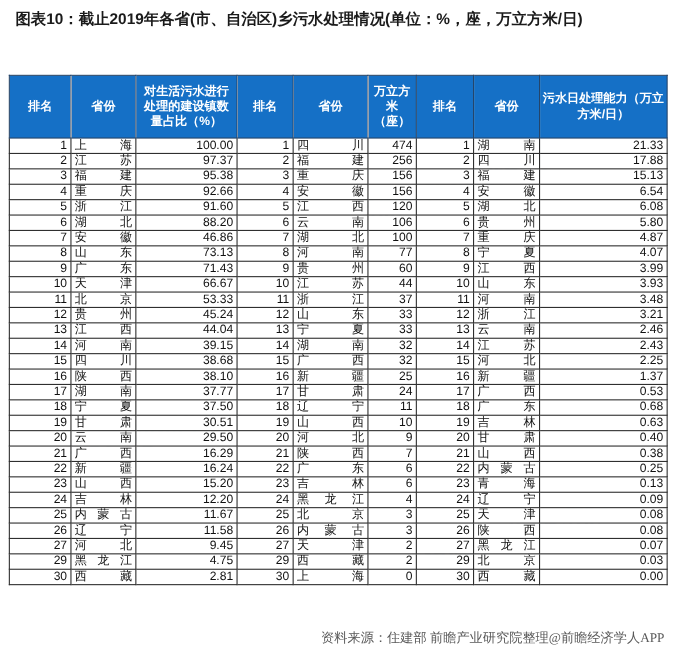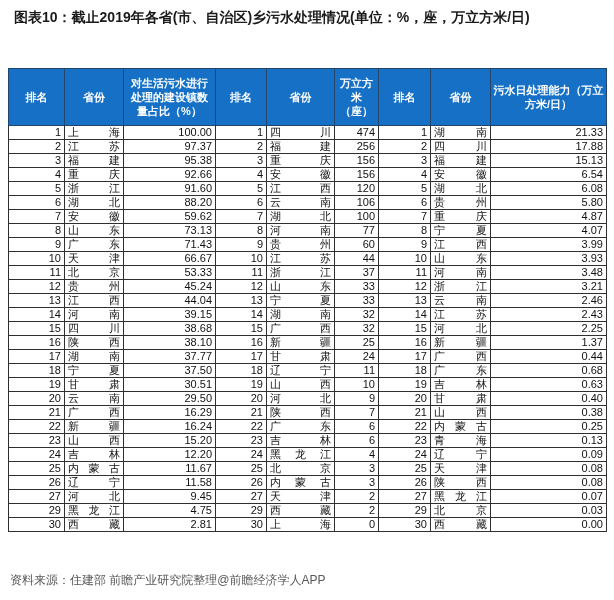--- a/index.html
+++ b/index.html
@@ -60,23 +60,24 @@
   td.rank{text-align:right;padding-right:2px;}
   td.prov{text-align:justify;text-align-last:justify;-moz-text-align-last:justify;padding:0 7px;}
   td.val{text-align:right;padding-right:4px;}
   td.hl-y{background:var(--hl-y,#FFFF00);border-top:2px solid #000;border-bottom:2px solid #000;}
   td.hl-g{background:var(--hl-g,#92D050);border-top:2px solid #000;border-bottom:2px solid #000;}
   td.hl-b{background:var(--hl-b,#CEE0F2);}
   .footer{
     position:absolute;
     left:10px;right:10px;bottom:11px;
     display:flex;
-    justify-content:flex-start;
+    justify-content:flex-end;
     font-size:12px;
     color:#595959;
+    font-family:Liberation Serif, serif;
   }
 </style>
 </head>
 <body>
 
 <div class="watermark" style="left:330px;top:150px;">前瞻产业研究院</div>
 <div class="watermark" style="left:40px;top:380px;">前瞻产业研究院</div>
 <div class="watermark" style="left:380px;top:470px;">前瞻产业研究院</div>
 
 <div class="title">图表10：截止2019年各省(市、自治区)乡污水处理情况(单位：%，座，万立方米/日)</div>
@@ -169,21 +170,21 @@
         <td class="rank">6</td>
         <td class="prov">云南</td>
         <td class="val">106</td>
         <td class="rank">6</td>
         <td class="prov">贵州</td>
         <td class="val">5.80</td>
       </tr>
       <tr>
         <td class="rank">7</td>
         <td class="prov">安徽</td>
-        <td class="val">59.62</td>
+        <td class="val">46.86</td>
         <td class="rank">7</td>
         <td class="prov">湖北</td>
         <td class="val">100</td>
         <td class="rank">7</td>
         <td class="prov">重庆</td>
         <td class="val">4.87</td>
       </tr>
       <tr>
         <td class="rank">8</td>
         <td class="prov">山东</td>
@@ -285,21 +286,21 @@
       </tr>
       <tr>
         <td class="rank hl-g">17</td>
         <td class="prov hl-g">湖南</td>
         <td class="val hl-g">37.77</td>
         <td class="rank">17</td>
         <td class="prov">甘肃</td>
         <td class="val">24</td>
         <td class="rank">17</td>
         <td class="prov">广西</td>
-        <td class="val">0.44</td>
+        <td class="val">0.53</td>
       </tr>
       <tr>
         <td class="rank">18</td>
         <td class="prov">宁夏</td>
         <td class="val">37.50</td>
         <td class="rank">18</td>
         <td class="prov">辽宁</td>
         <td class="val">11</td>
         <td class="rank">18</td>
         <td class="prov">广东</td>

